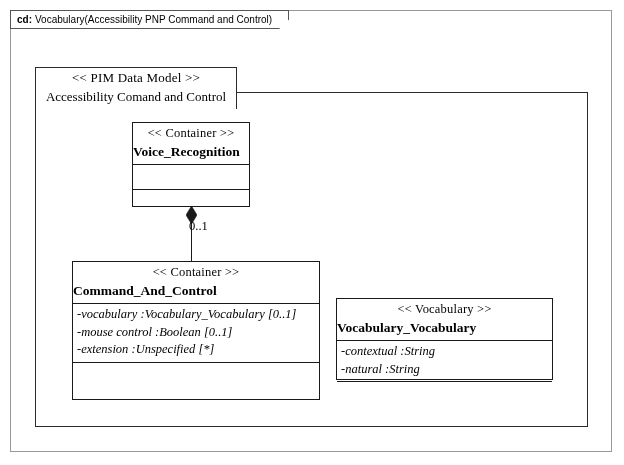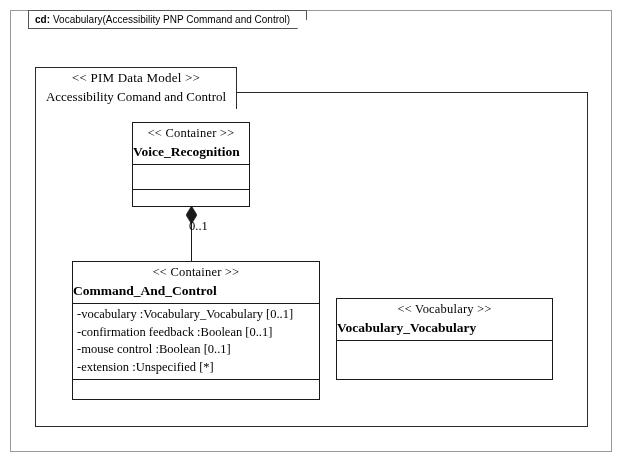--- a/index.html
+++ b/index.html
@@ -24,21 +24,21 @@
     width: 602px;
     height: 442px;
     border: 1px solid #999999;
     box-sizing: border-box;
     background: #ffffff;
   }
 
   
   #frame-tab {
     position: absolute;
-    left: 28px;
+    left: 10px;
     top: 10px;
     height: 19px;
     box-sizing: border-box;
     background: #ffffff;
     border: 1px solid #555555;
     border-top: 1px solid #555555;
     padding: 0 16px 0 6px;
     display: flex;
     align-items: center;
     white-space: nowrap;
@@ -120,20 +120,21 @@
   }
   .uml-name {
     text-align: left;
     font-size: 13.5px;
     font-weight: bold;
     line-height: 19px;
   }
   .uml-attrs {
     border-bottom: 1px solid #1a1a1a;
     padding: 2px 0 3px 4px;
+    font-style: italic;
   }
   .uml-attrs.empty {
     height: 24px;
     padding: 0;
   }
   .uml-attr {
     font-size: 12.5px;
     line-height: 17.5px;
     white-space: nowrap;
   }
@@ -202,26 +203,29 @@
 </svg>
 <div id="assoc-multiplicity">0..1</div>
 
 <div class="uml-class" id="class-command-and-control" style="left:72px; top:261px; width:248px; height:139px;">
   <div class="uml-head">
     <div class="uml-stereotype">&lt;&lt; Container &gt;&gt;</div>
     <div class="uml-name">Command_And_Control</div>
   </div>
   <div class="uml-attrs">
     <div class="uml-attr">-vocabulary :Vocabulary_Vocabulary  [0..1]</div>
-    <div class="uml-attr">-confirmation feedback   :Boolean [0..1]</div>
     <div class="uml-attr">-mouse control :Boolean [0..1]</div>
     <div class="uml-attr">-extension :Unspecified [*]</div>
   </div>
   <div class="uml-ops" style="height:20px;"></div>
 </div>
 
 <div class="uml-class" id="class-vocabulary-vocabulary" style="left:336px; top:298px; width:217px; height:82px;">
   <div class="uml-head">
     <div class="uml-stereotype">&lt;&lt; Vocabulary &gt;&gt;</div>
     <div class="uml-name">Vocabulary_Vocabulary</div>
   </div>
+  <div class="uml-attrs">
+    <div class="uml-attr">-contextual :String</div>
+    <div class="uml-attr">-natural :String</div>
+  </div>
   <div class="uml-ops" style="height:19px;"></div>
 </div>
 
 </body></html>

